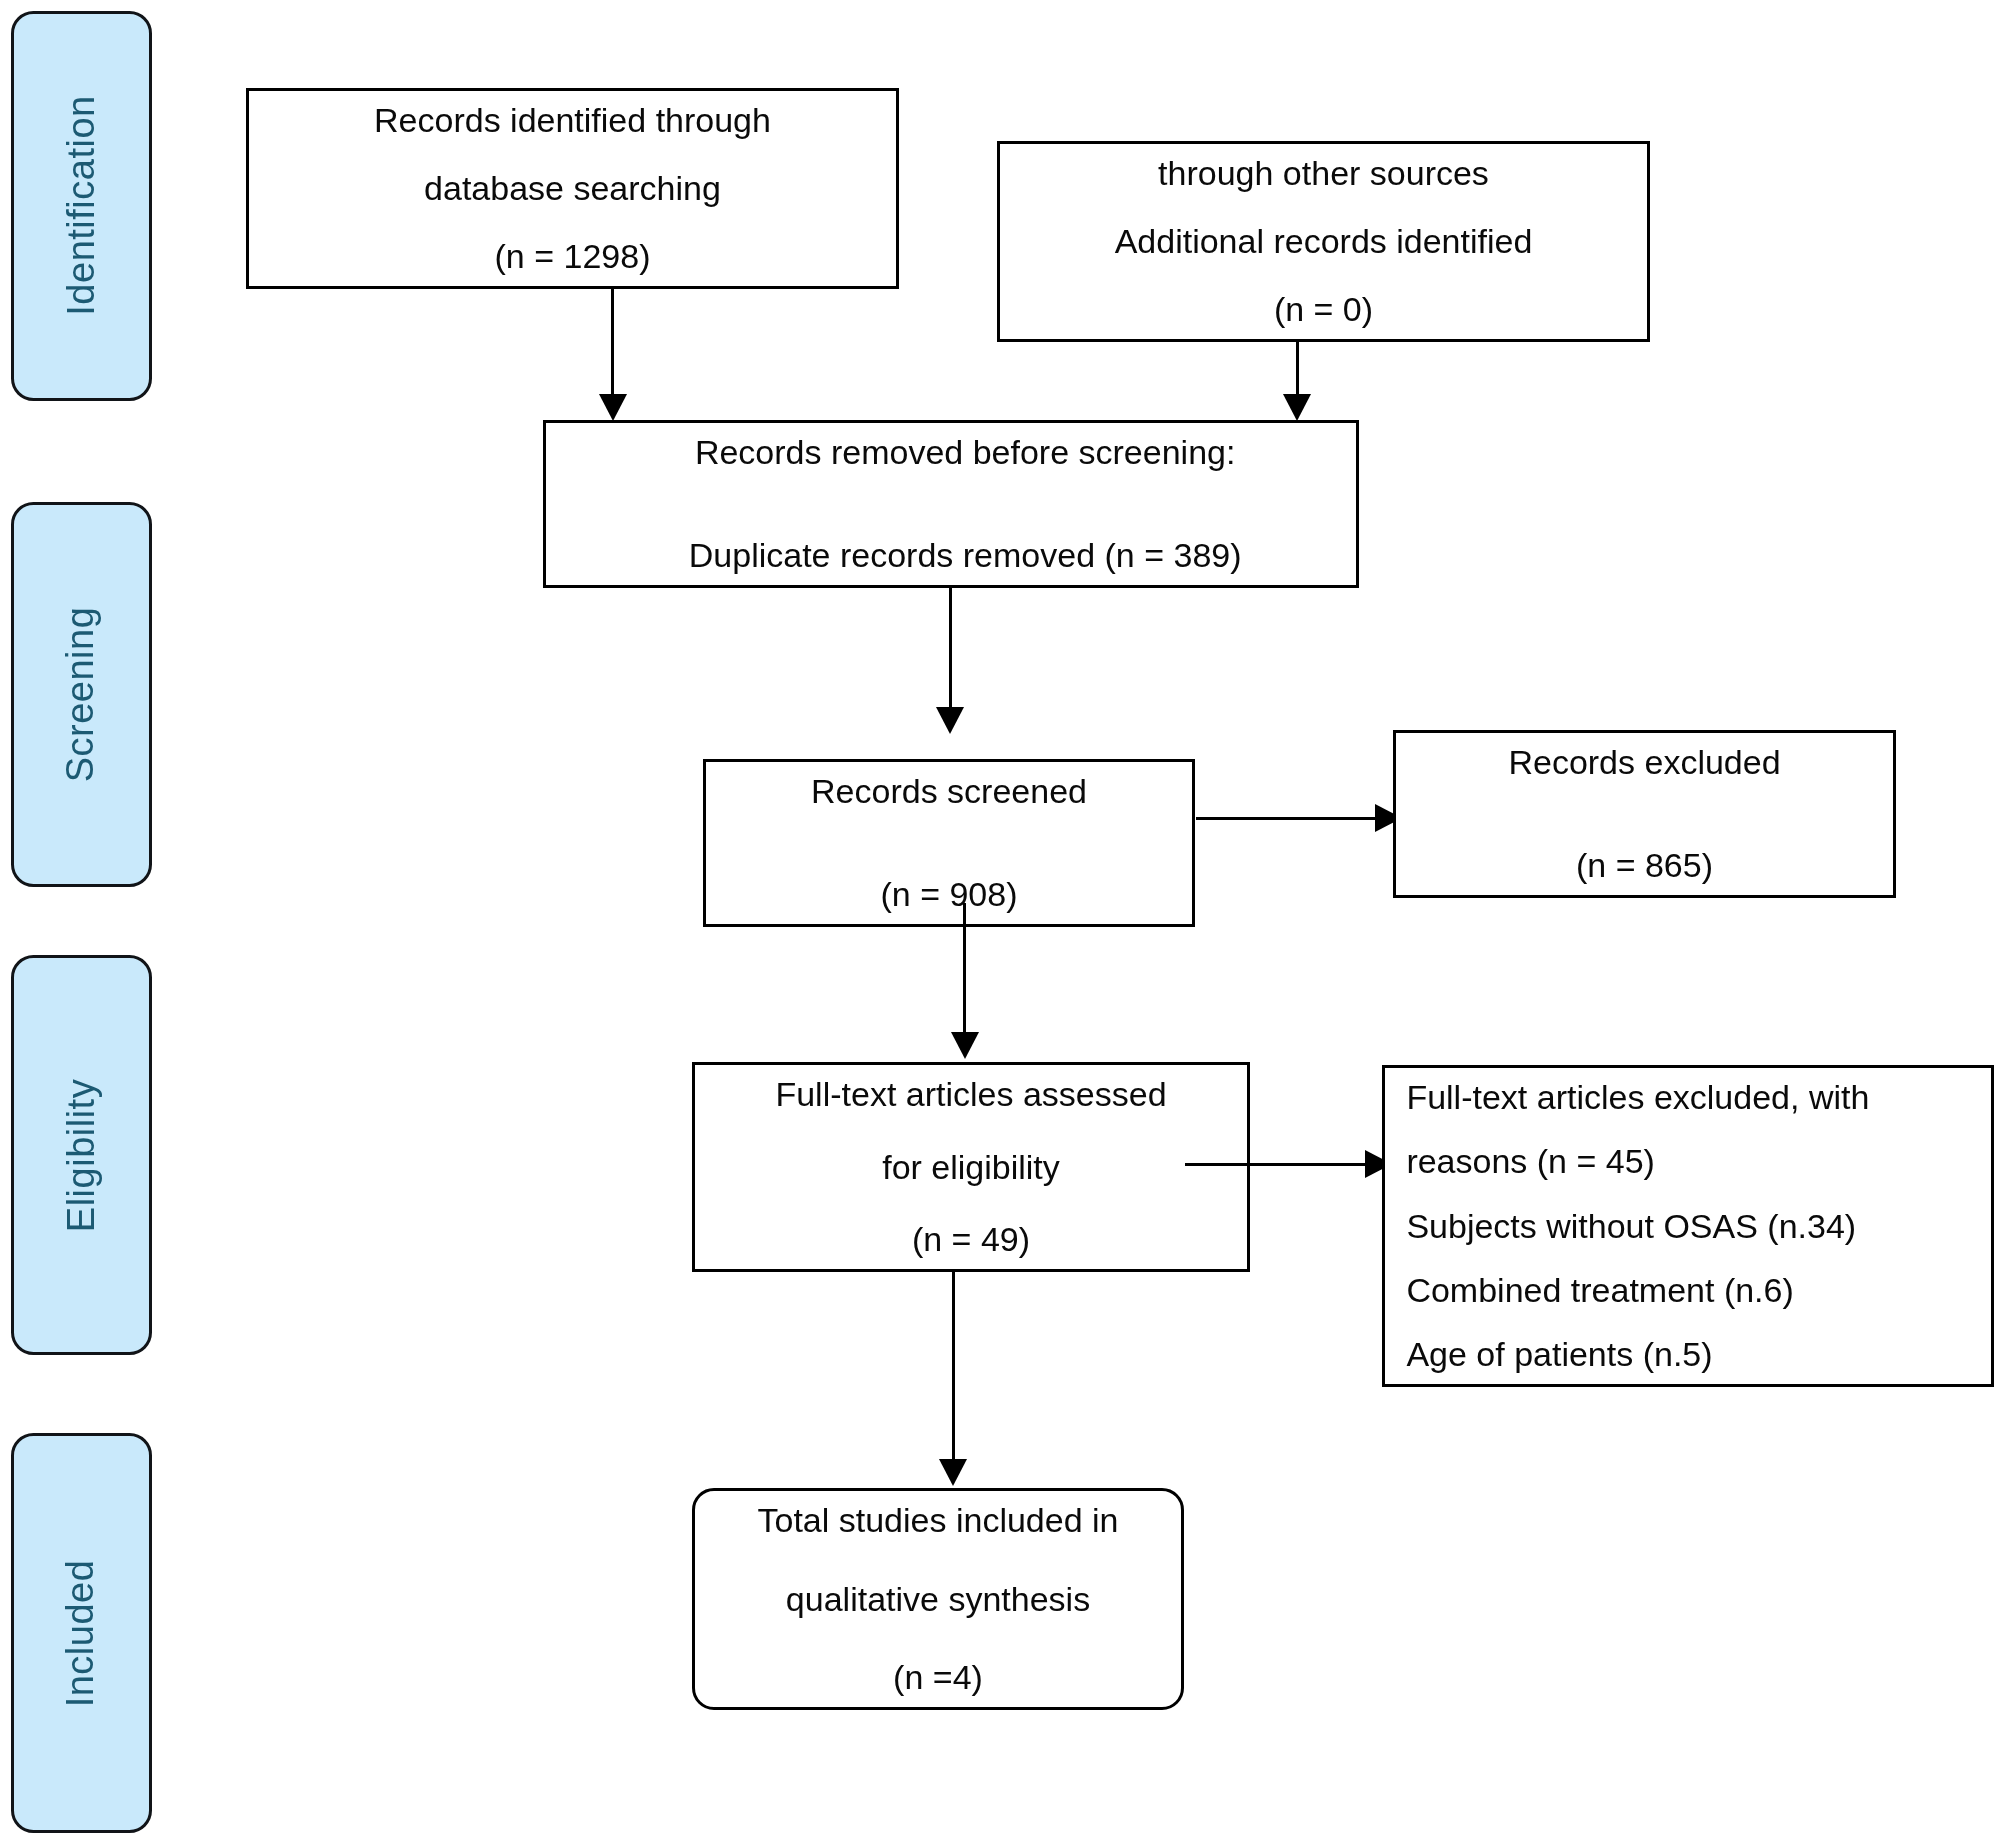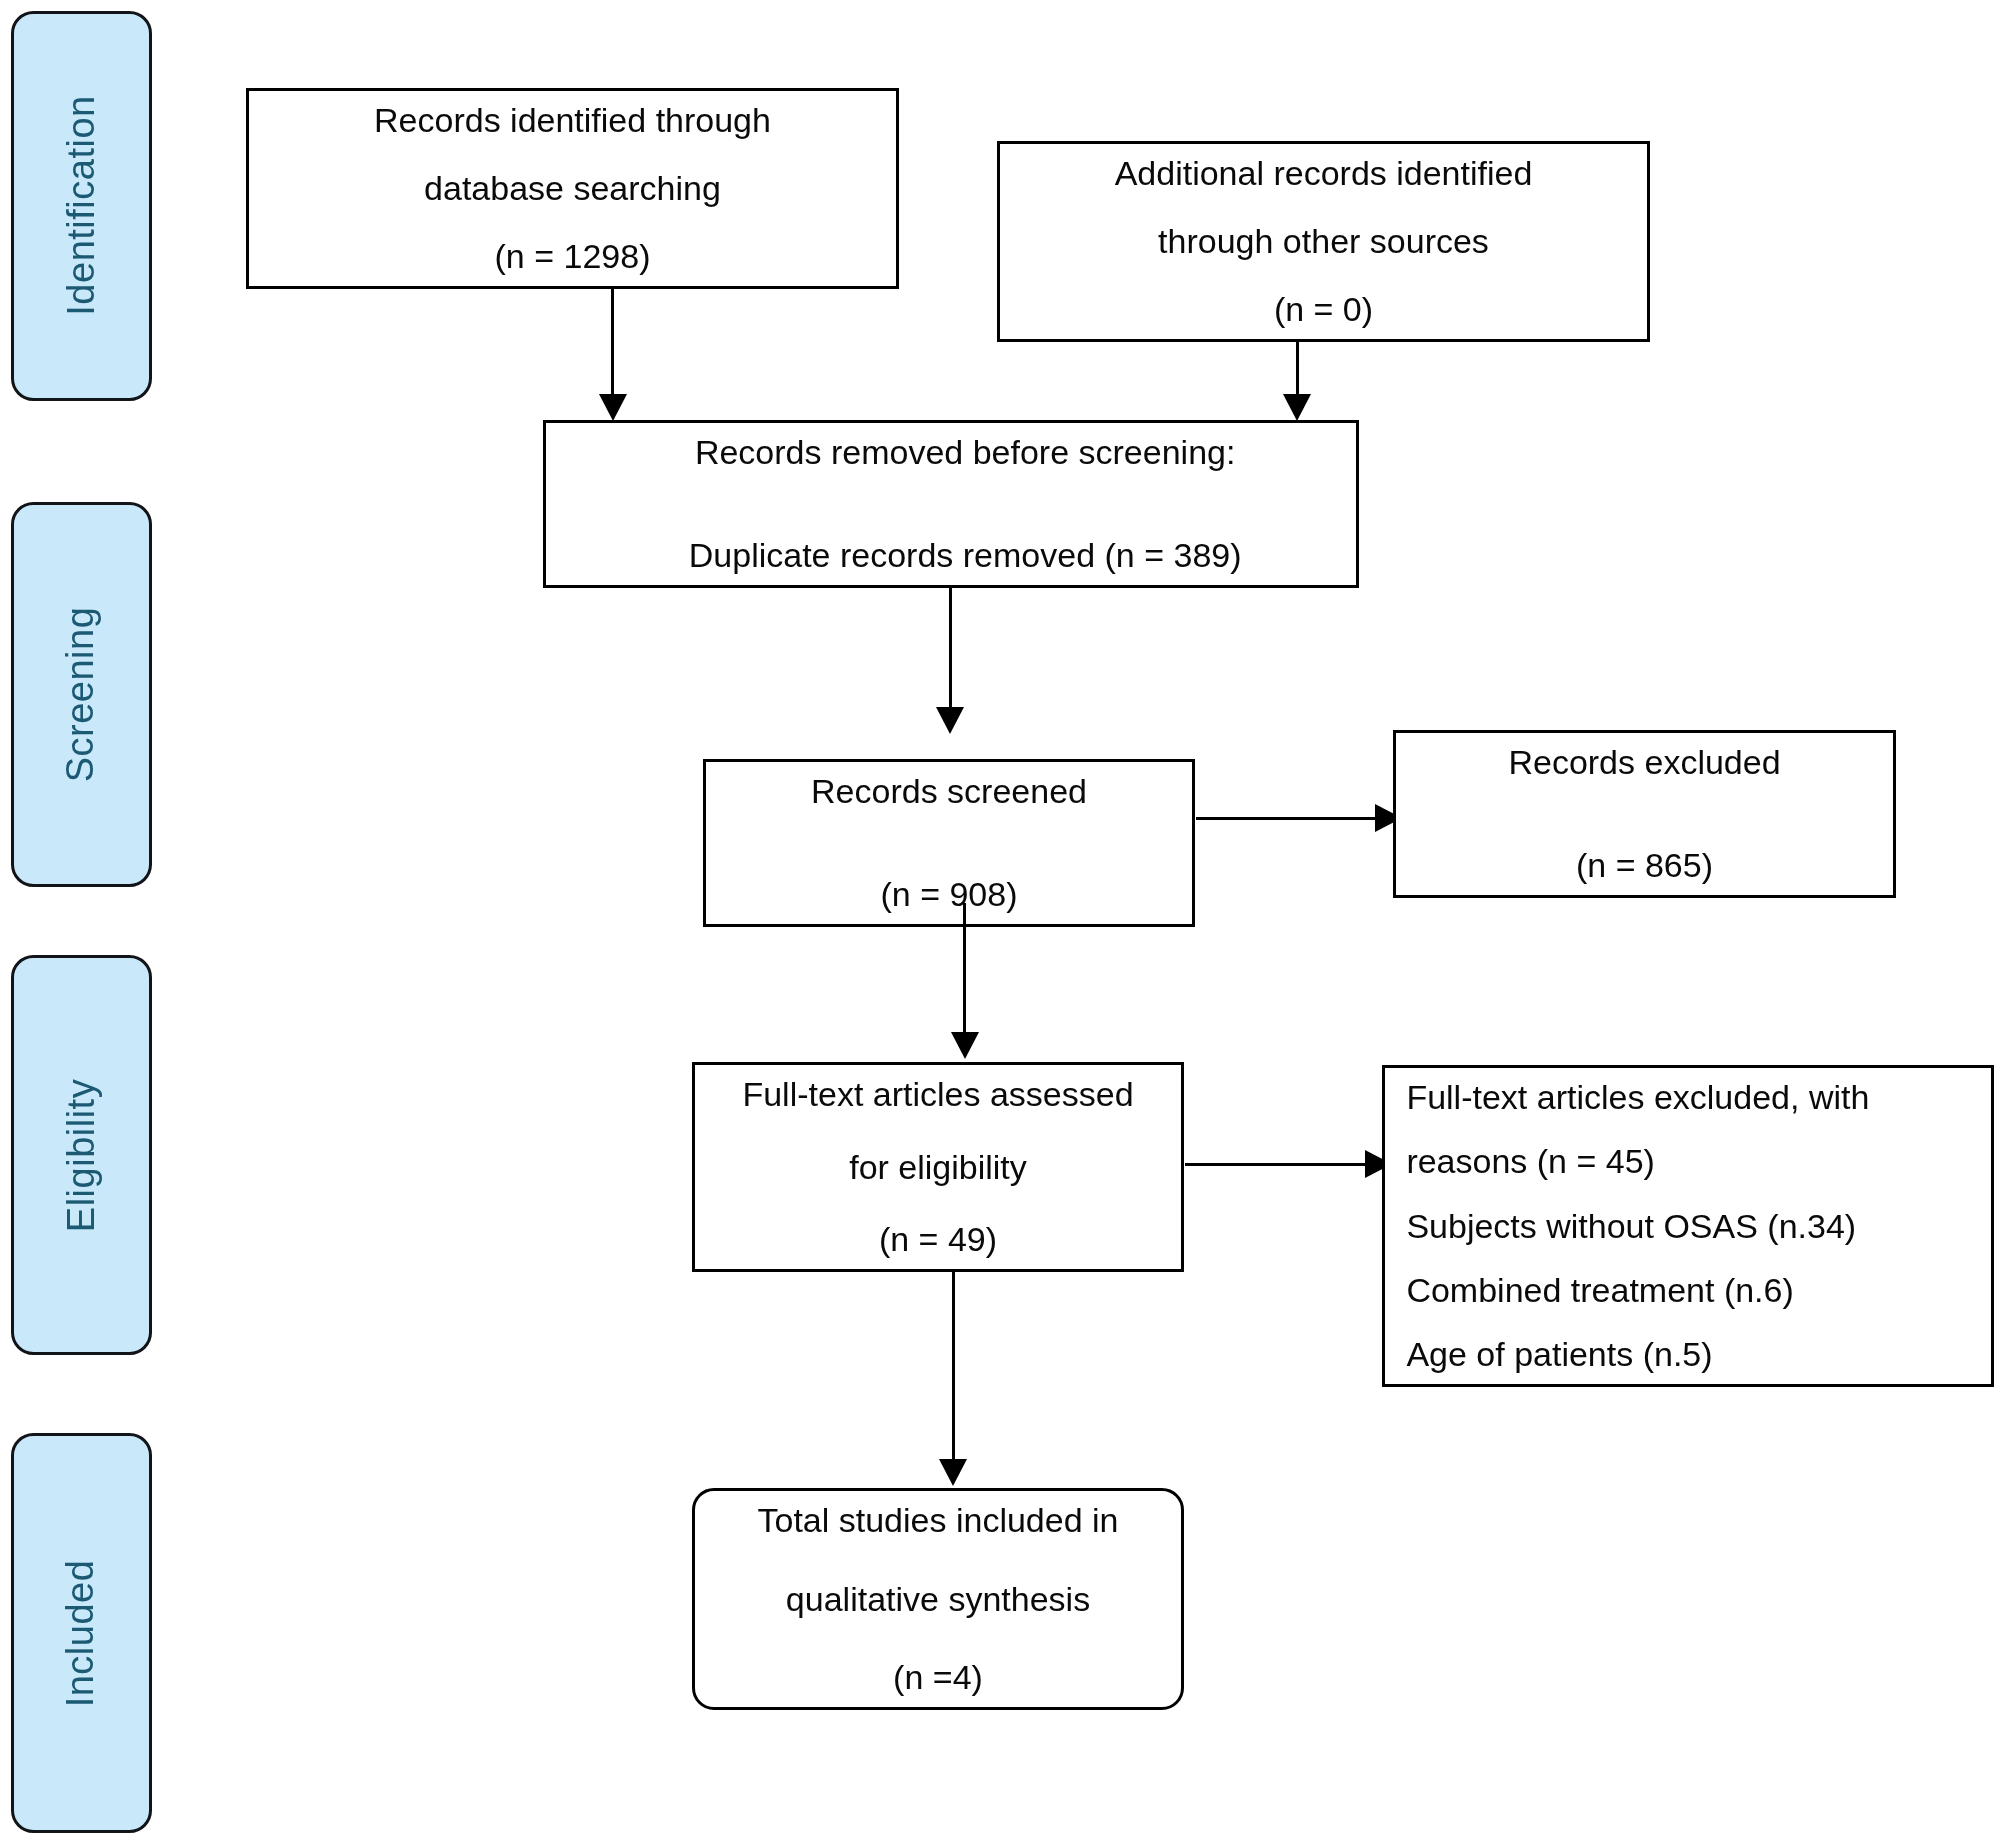--- a/index.html
+++ b/index.html
@@ -117,22 +117,22 @@
     <span class="stage-label">Included</span>
   </div>
 
   <div class="node" style="left:246px; top:88px; width:653px; height:201px;">
     <div class="line">Records identified through</div>
     <div class="line">database searching</div>
     <div class="line">(n = 1298)</div>
   </div>
 
   <div class="node" style="left:997px; top:141px; width:653px; height:201px;">
+    <div class="line">through other sources</div>
     <div class="line">Additional records identified</div>
-    <div class="line">through other sources</div>
     <div class="line">(n = 0)</div>
   </div>
 
   <div class="vline" style="left:611px; top:289px; height:112px;"></div>
   <div class="arrow-down" style="left:599px; top:394px;"></div>
 
   <div class="vline" style="left:1296px; top:342px; height:58px;"></div>
   <div class="arrow-down" style="left:1283px; top:394px;"></div>
 
   <div class="node" style="left:543px; top:420px; width:816px; height:168px;padding-left:40px;">
@@ -152,21 +152,21 @@
   <div class="arrow-right" style="left:1375px; top:804px;"></div>
 
   <div class="node" style="left:1393px; top:730px; width:503px; height:168px;">
     <div class="line">Records excluded</div>
     <div class="line">(n = 865)</div>
   </div>
 
   <div class="vline" style="left:963px; top:903px; height:132px;"></div>
   <div class="arrow-down" style="left:951px; top:1032px;"></div>
 
-  <div class="node" style="left:692px; top:1062px; width:492px; height:210px;">
+  <div class="node" style="left:692px; top:1062px; width:558px; height:210px;">
     <div class="line">Full-text articles assessed</div>
     <div class="line">for eligibility</div>
     <div class="line">(n = 49)</div>
   </div>
 
   <div class="hline" style="left:1185px; top:1163px; width:183px;"></div>
   <div class="arrow-right" style="left:1365px; top:1150px;"></div>
 
   <div class="node left-align" style="left:1382px; top:1065px; width:612px; height:322px;">
     <div class="line">Full-text articles excluded, with</div>

